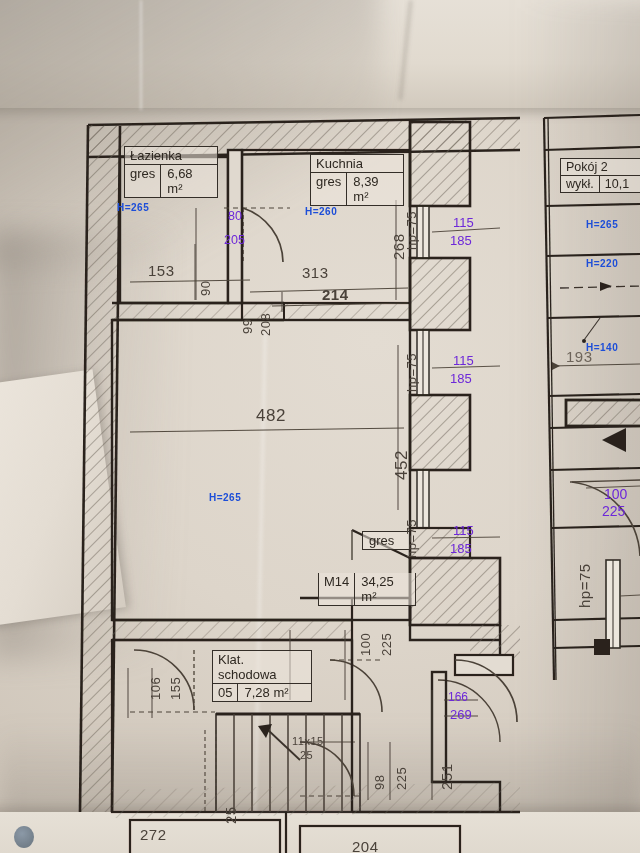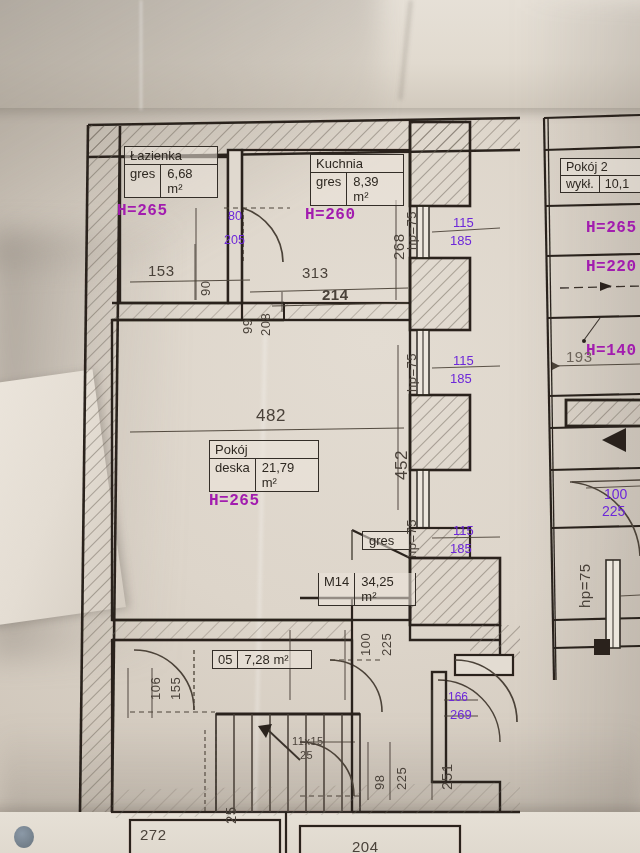--- a/index.html
+++ b/index.html
@@ -66,21 +66,21 @@
   .room-tag{
     position:absolute;border:1.6px solid #342e28;background:rgba(236,230,221,.55);
     display:flex;flex-direction:column;color:#2e2821;
   }
   .room-tag .r1{
     padding:1px 5px;border-bottom:1.6px solid #342e28;font-size:13px;line-height:15px;
   }
   .room-tag .r2{display:flex;font-size:13px;line-height:15px;}
   .room-tag .r2 .c1{padding:1px 5px;border-right:1.6px solid #342e28;}
   .room-tag .r2 .c2{padding:1px 6px;}
-  .h-lbl{position:absolute;font-size:16px;font-weight:700;color:#a21caf;letter-spacing:.5px;font-family:Liberation Mono, monospace;}
+  .h-lbl{position:absolute;font-size:10px;font-weight:700;color:#1d4ed8;letter-spacing:.5px;}
   .dim{position:absolute;font-size:15px;color:#4a423a;letter-spacing:.5px;}
   .dim.small{font-size:13px;}
   .vert{transform-origin:left top;transform:rotate(-90deg);}
   .door-dim{position:absolute;font-size:12.5px;color:#6d28d9;text-align:center;line-height:14px;}
   .side-tag{
     position:absolute;border:1.4px solid #342e28;background:rgba(238,232,223,.5);
     display:flex;flex-direction:column;color:#2e2821;font-size:12.5px;
   }
   .side-tag .sr1{padding:1px 5px;border-bottom:1.4px solid #342e28;line-height:14px;}
   .side-tag .sr2{display:flex;line-height:14px;}
@@ -324,30 +324,24 @@
 
   <div class="room-tag blur-soft" style="left:310px;top:154px;width:92px;">
     <div class="r1">Kuchnia</div>
     <div class="r2">
       <div class="c1">gres</div>
       <div class="c2">8,39 m²</div>
     </div>
   </div>
   <div class="h-lbl blur-soft" style="left:305px;top:206px;">H=260</div>
 
-  <div class="room-tag blur-soft" style="left:209px;top:440px;width:108px;">
-    <div class="r1">Pokój</div>
-    <div class="r2">
-      <div class="c1">deska</div>
-      <div class="c2">21,79 m²</div>
-    </div>
-  </div>
   <div class="h-lbl blur-soft" style="left:209px;top:492px;">H=265</div>
 
   <div class="room-tag blur-soft" style="left:212px;top:650px;width:98px;">
+    <div class="r1">Klat. schodowa</div>
     <div class="r2">
       <div class="c1">05</div>
       <div class="c2">7,28 m²</div>
     </div>
   </div>
 
   <div class="room-tag blur-soft" style="left:318px;top:573px;width:96px;border-top:none;">
     <div class="r2" style="border-top:0;">
       <div class="c1">M14</div>
       <div class="c2">34,25 m²</div>

